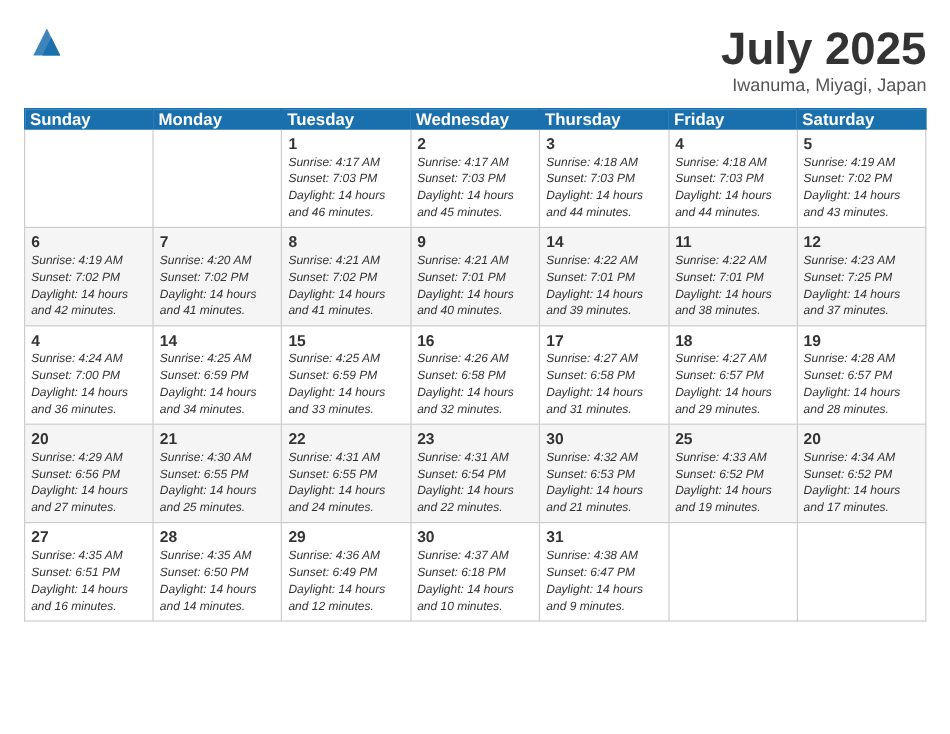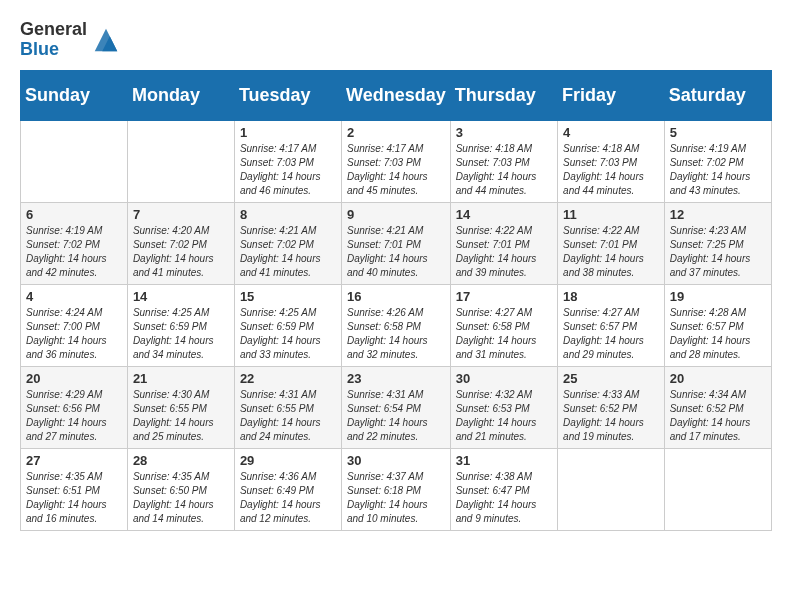--- a/index.html
+++ b/index.html
@@ -52,23 +52,23 @@
       font-size: 15px;
       color: #555;
     }
     table {
       width: 100%;
       border-collapse: collapse;
     }
     thead tr th {
       background-color: #1a6fad;
       color: #fff;
-      font-size: 18px;
-      font-weight: bold;
-      padding: 14px 4px;
+      font-size: 14px;
+      font-weight: bold;
+      padding: 0 4px;
       text-align: left;
       border: 1px solid #1a6fad;
     }
     tbody tr td {
       border: 1px solid #ccc;
       vertical-align: top;
       padding: 4px 5px;
       width: 108px;
       min-height: 80px;
       font-size: 10.5px;
@@ -92,28 +92,28 @@
     }
     .empty-cell {
       background: #fff !important;
     }
   </style>
 </head>
 <body>
 
 <div class="header">
   <div class="logo">
-    <div class="logo-text">
-      <span class="logo-general">General</span>
-      <span class="logo-blue">Blue</span>
-    </div>
     <svg class="logo-icon" viewBox="0 0 40 40">
       <polygon points="5,35 20,5 35,35" fill="#1a6fad" opacity="0.85"></polygon>
       <polygon points="15,35 25,15 35,35" fill="#1a6fad"></polygon>
     </svg>
+  </div>
+  <div class="title-block">
+    <div class="month-title">July 2025</div>
+    <div class="location">Iwanuma, Miyagi, Japan</div>
   </div>
 </div>
 
 <table>
   <thead>
     <tr>
     <th>Sunday</th>
         <th>Monday</th>
         <th>Tuesday</th>
         <th>Wednesday</th>

